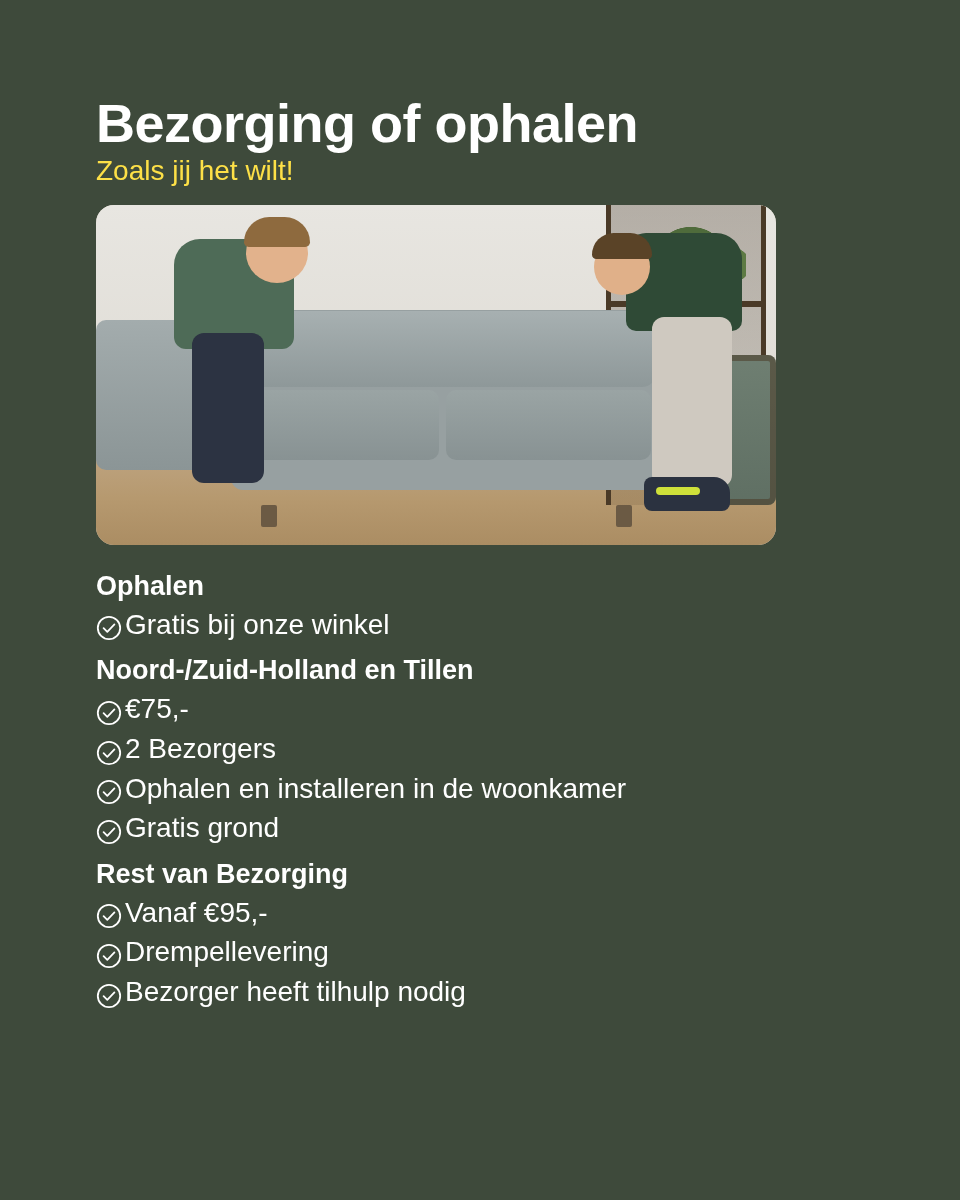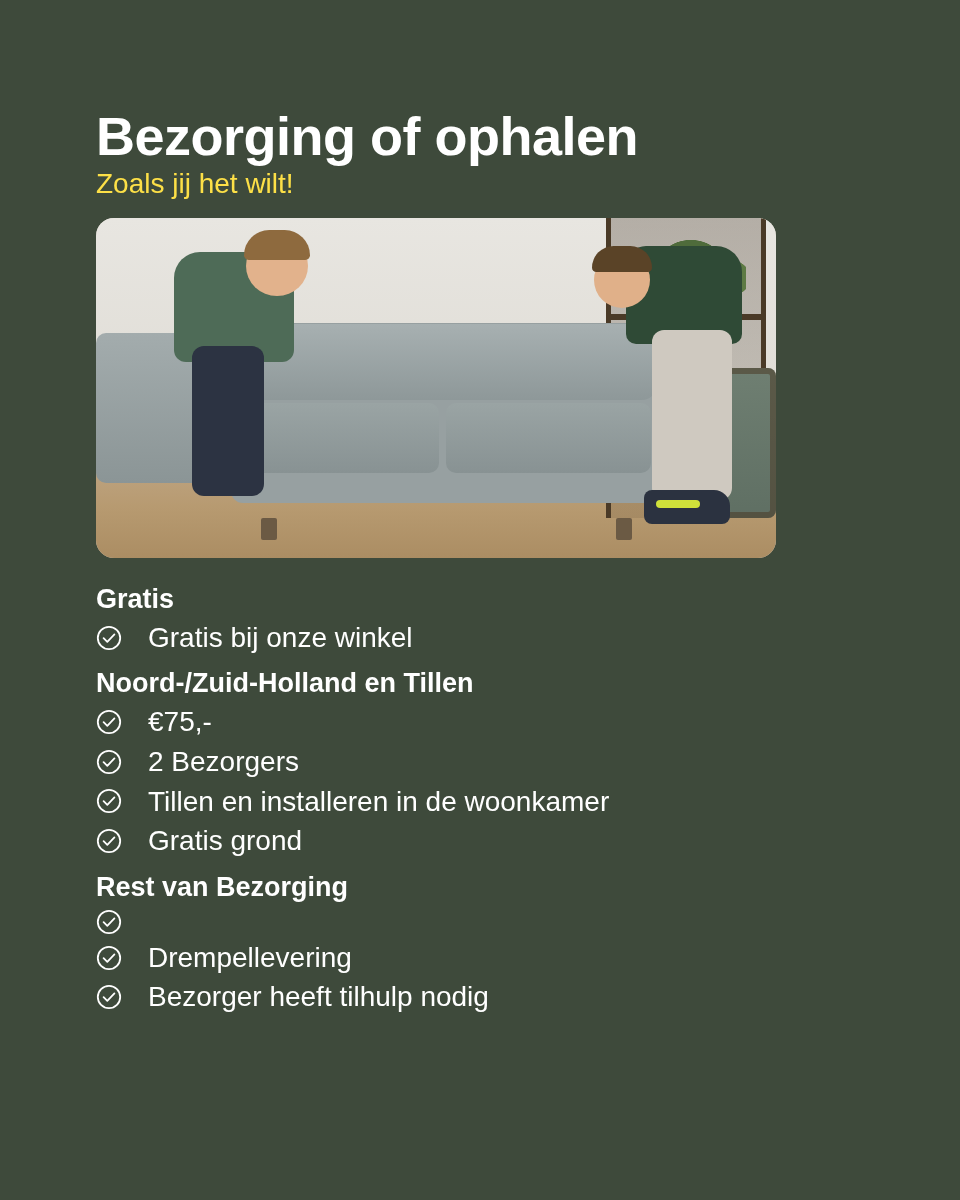--- a/index.html
+++ b/index.html
@@ -14,21 +14,20 @@
     font-family: "Liberation Sans", sans-serif;
     color: #ffffff;
     overflow: hidden;
   }
   .page {
     position: relative;
     width: 960px;
     height: 848px;
     background: #3e4a3b;
     padding: 0 96px;
-    margin-top: 13px;
   }
   .header {
     padding-top: 96px;
   }
   .title {
     font-size: 54px;
     font-weight: bold;
     letter-spacing: -0.5px;
     line-height: 1.0;
     margin: 0 0 6px 0;
@@ -212,22 +211,22 @@
   .section { margin-bottom: 2px; }
   .section-heading {
     font-size: 27px;
     font-weight: bold;
     margin: 14px 0 6px 0;
     color: #ffffff;
   }
   .section:first-of-type .section-heading { margin-top: 0; }
   .item {
     display: flex;
-    align-items: center;
-    gap: 26px;
+    align-items: flex-end;
+    gap: 3px;
     margin: 6px 0;
   }
   .check {
     flex: 0 0 auto;
     width: 26px;
     height: 26px;
     display: inline-flex;
     align-items: center;
     justify-content: center;
   }
@@ -274,21 +273,21 @@
     <div class="p2-legs"></div>
     <div class="p2-head"></div>
     <div class="p2-hair"></div>
     <div class="p2-shoe"></div>
     <div class="p2-shoe-accent"></div>
   </div>
 
   <div class="lists">
 
     <div class="section">
-      <div class="section-heading">Gratis</div>
+      <div class="section-heading">Ophalen</div>
       <div class="item">
         <span class="check">
           <svg width="26" height="26" viewBox="0 0 26 26">
               <circle cx="13" cy="13" r="11.2" fill="none" stroke="#ffffff" stroke-width="1.8"></circle>
               <path d="M7.6 13.2 L11.3 16.8 L18.4 9.4" fill="none" stroke="#ffffff" stroke-width="1.8" stroke-linecap="round" stroke-linejoin="round"></path>
             </svg>
         </span>
         <span class="item-label">Gratis bij onze winkel</span>
       </div>
     </div>
@@ -313,21 +312,21 @@
         </span>
         <span class="item-label">2 Bezorgers</span>
       </div>
       <div class="item">
         <span class="check">
           <svg width="26" height="26" viewBox="0 0 26 26">
               <circle cx="13" cy="13" r="11.2" fill="none" stroke="#ffffff" stroke-width="1.8"></circle>
               <path d="M7.6 13.2 L11.3 16.8 L18.4 9.4" fill="none" stroke="#ffffff" stroke-width="1.8" stroke-linecap="round" stroke-linejoin="round"></path>
             </svg>
         </span>
-        <span class="item-label">Tillen en installeren in de woonkamer</span>
+        <span class="item-label">Ophalen en installeren in de woonkamer</span>
       </div>
       <div class="item">
         <span class="check">
           <svg width="26" height="26" viewBox="0 0 26 26">
               <circle cx="13" cy="13" r="11.2" fill="none" stroke="#ffffff" stroke-width="1.8"></circle>
               <path d="M7.6 13.2 L11.3 16.8 L18.4 9.4" fill="none" stroke="#ffffff" stroke-width="1.8" stroke-linecap="round" stroke-linejoin="round"></path>
             </svg>
         </span>
         <span class="item-label">Gratis grond</span>
       </div>
@@ -335,20 +334,21 @@
 
     <div class="section">
       <div class="section-heading">Rest van Bezorging</div>
       <div class="item">
         <span class="check">
           <svg width="26" height="26" viewBox="0 0 26 26">
               <circle cx="13" cy="13" r="11.2" fill="none" stroke="#ffffff" stroke-width="1.8"></circle>
               <path d="M7.6 13.2 L11.3 16.8 L18.4 9.4" fill="none" stroke="#ffffff" stroke-width="1.8" stroke-linecap="round" stroke-linejoin="round"></path>
             </svg>
         </span>
+        <span class="item-label">Vanaf €95,-</span>
       </div>
       <div class="item">
         <span class="check">
           <svg width="26" height="26" viewBox="0 0 26 26">
               <circle cx="13" cy="13" r="11.2" fill="none" stroke="#ffffff" stroke-width="1.8"></circle>
               <path d="M7.6 13.2 L11.3 16.8 L18.4 9.4" fill="none" stroke="#ffffff" stroke-width="1.8" stroke-linecap="round" stroke-linejoin="round"></path>
             </svg>
         </span>
         <span class="item-label">Drempellevering</span>
       </div>

